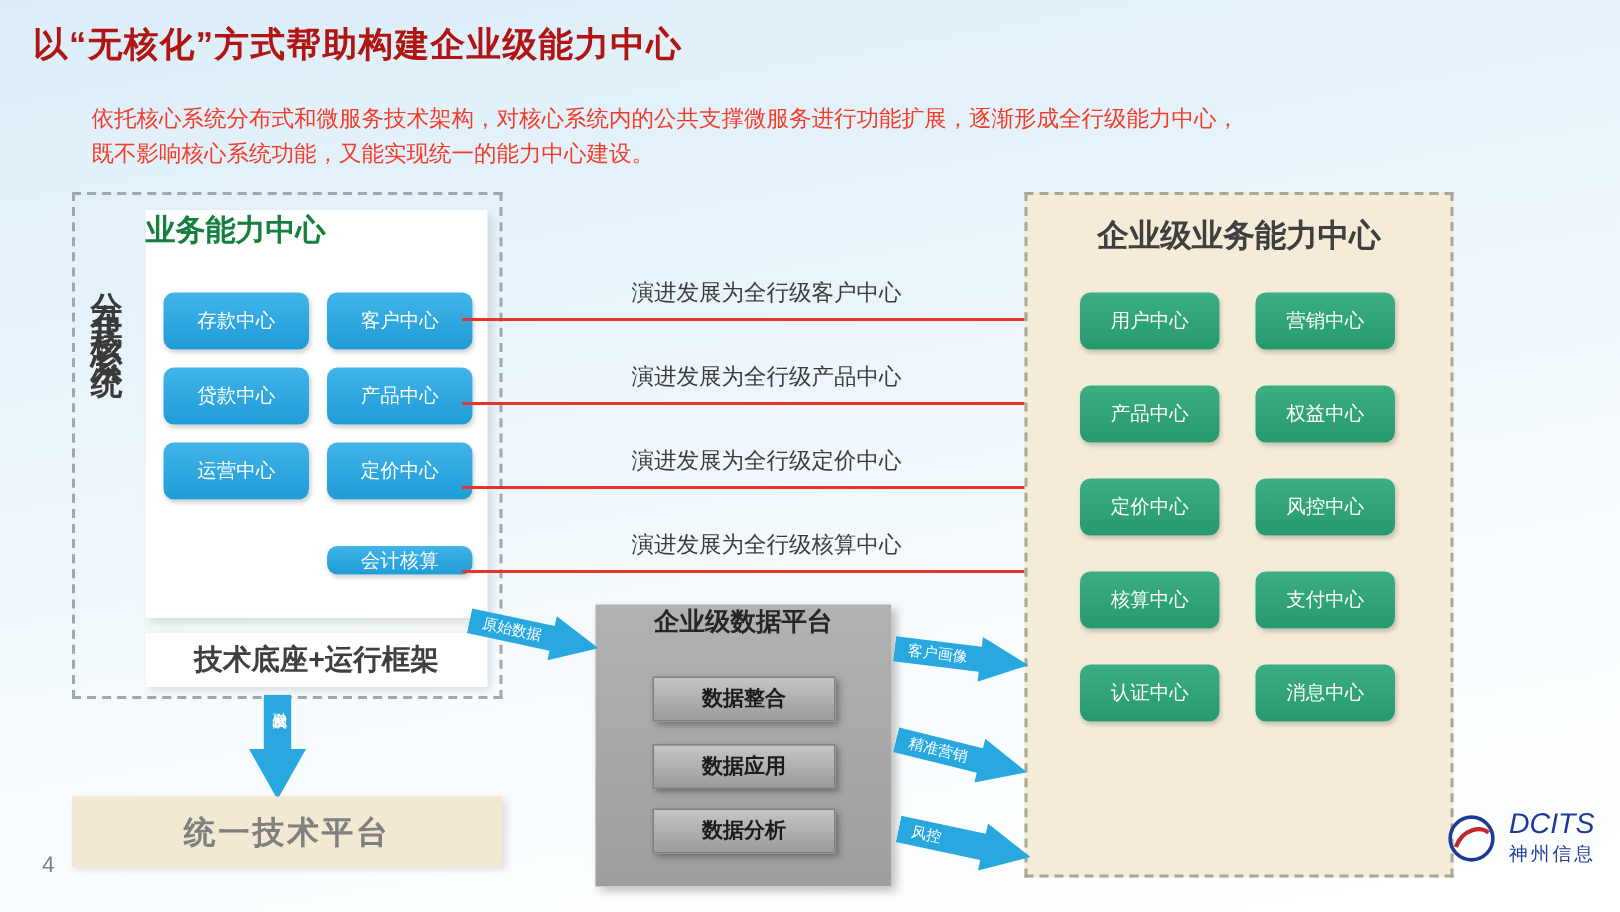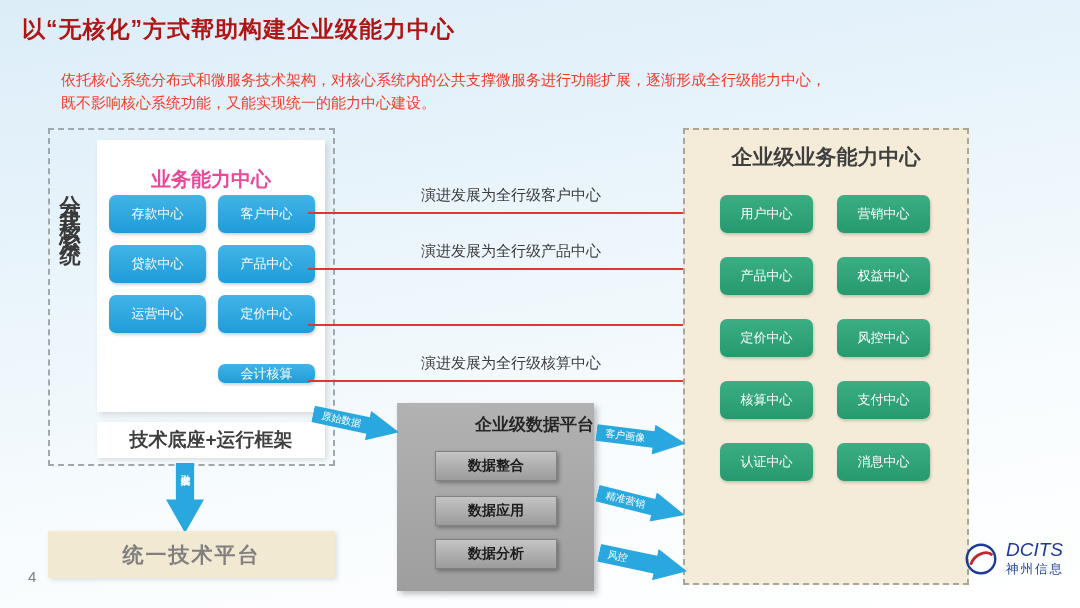--- a/index.html
+++ b/index.html
@@ -24,21 +24,21 @@
   }
   .v-label {
     position:absolute; left:6px; top:48px;
     writing-mode:vertical-rl; text-orientation:upright;
     font-size:21px; font-weight:bold; color:#3a3a3a; letter-spacing:8px;
   }
   .biz-box {
     position:absolute; left:47px; top:10px; width:228px; height:272px;
     background:#ffffff; box-shadow:3px 3px 6px rgba(0,0,0,.12);
   }
-  .biz-title { padding-top:26px; text-align:center; font-size:20px; font-weight:bold; color:#ec4899; }
+  .biz-title { padding-top:0; font-size:20px; font-weight:bold; color:#15803d; }
   .biz-grid {
     position:absolute; left:12px; top:55px;
     display:grid; grid-template-columns:97px 97px; column-gap:10px;
     grid-auto-rows:38px; row-gap:19px;gap:12px;
   }
   .biz-grid > :nth-child(7) { grid-column:2;margin-top:19px; }
   .chip {
     display:flex; align-items:center; justify-content:center;
     border-radius:7px; color:#fff; font-size:13px;
   }
@@ -69,21 +69,21 @@
   .ent-grid {
     position:absolute; left:35px; top:65px;
     display:grid; grid-template-columns:93px 93px; column-gap:44px;
     grid-auto-rows:38px; row-gap:19px;gap:24px;
   }
   
   .data-platform {
     position:absolute; left:397px; top:403px; width:197px; height:188px;
     background:linear-gradient(180deg,#b2b2b2,#9e9e9e); box-shadow:3px 3px 6px rgba(0,0,0,.25);
   }
-  .dp-title { padding-top:10px; text-align:right; font-size:17px; font-weight:bold; color:#262626; }
+  .dp-title { text-align:center; font-size:17px; font-weight:bold; color:#262626; }
   .dp-item {
     position:absolute; left:38px; width:122px; height:30px;
     display:flex; align-items:center; justify-content:center;
     background:linear-gradient(180deg,#c4c4c4,#9b9b9b);
     border:1px solid #818181; box-shadow:2px 2px 4px rgba(50,50,50,.45);
     font-size:14px; font-weight:bold; color:#1c1c1c;
   }
   #dp-item-0 { top:48px; } #dp-item-1 { top:93px; } #dp-item-2 { top:136px; }
   
   .fat-arrow {
@@ -147,20 +147,21 @@
   </div>
 
   <div class="evo-label" style="top:186px">演进发展为全行级客户中心</div>
   <div class="evo-line" style="top:212px"></div>
   <div class="evo-head" style="top:208px"></div>
 
   <div class="evo-label" style="top:242px">演进发展为全行级产品中心</div>
   <div class="evo-line" style="top:268px"></div>
   <div class="evo-head" style="top:264px"></div>
 
+  <div class="evo-label" style="top:298px">演进发展为全行级定价中心</div>
   <div class="evo-line" style="top:324px"></div>
   <div class="evo-head" style="top:320px"></div>
 
   <div class="evo-label" style="top:354px">演进发展为全行级核算中心</div>
   <div class="evo-line" style="top:380px"></div>
   <div class="evo-head" style="top:376px"></div>
 
   <div class="right-box">
     <div class="right-title">企业级业务能力中心</div>
     <div class="ent-grid">

